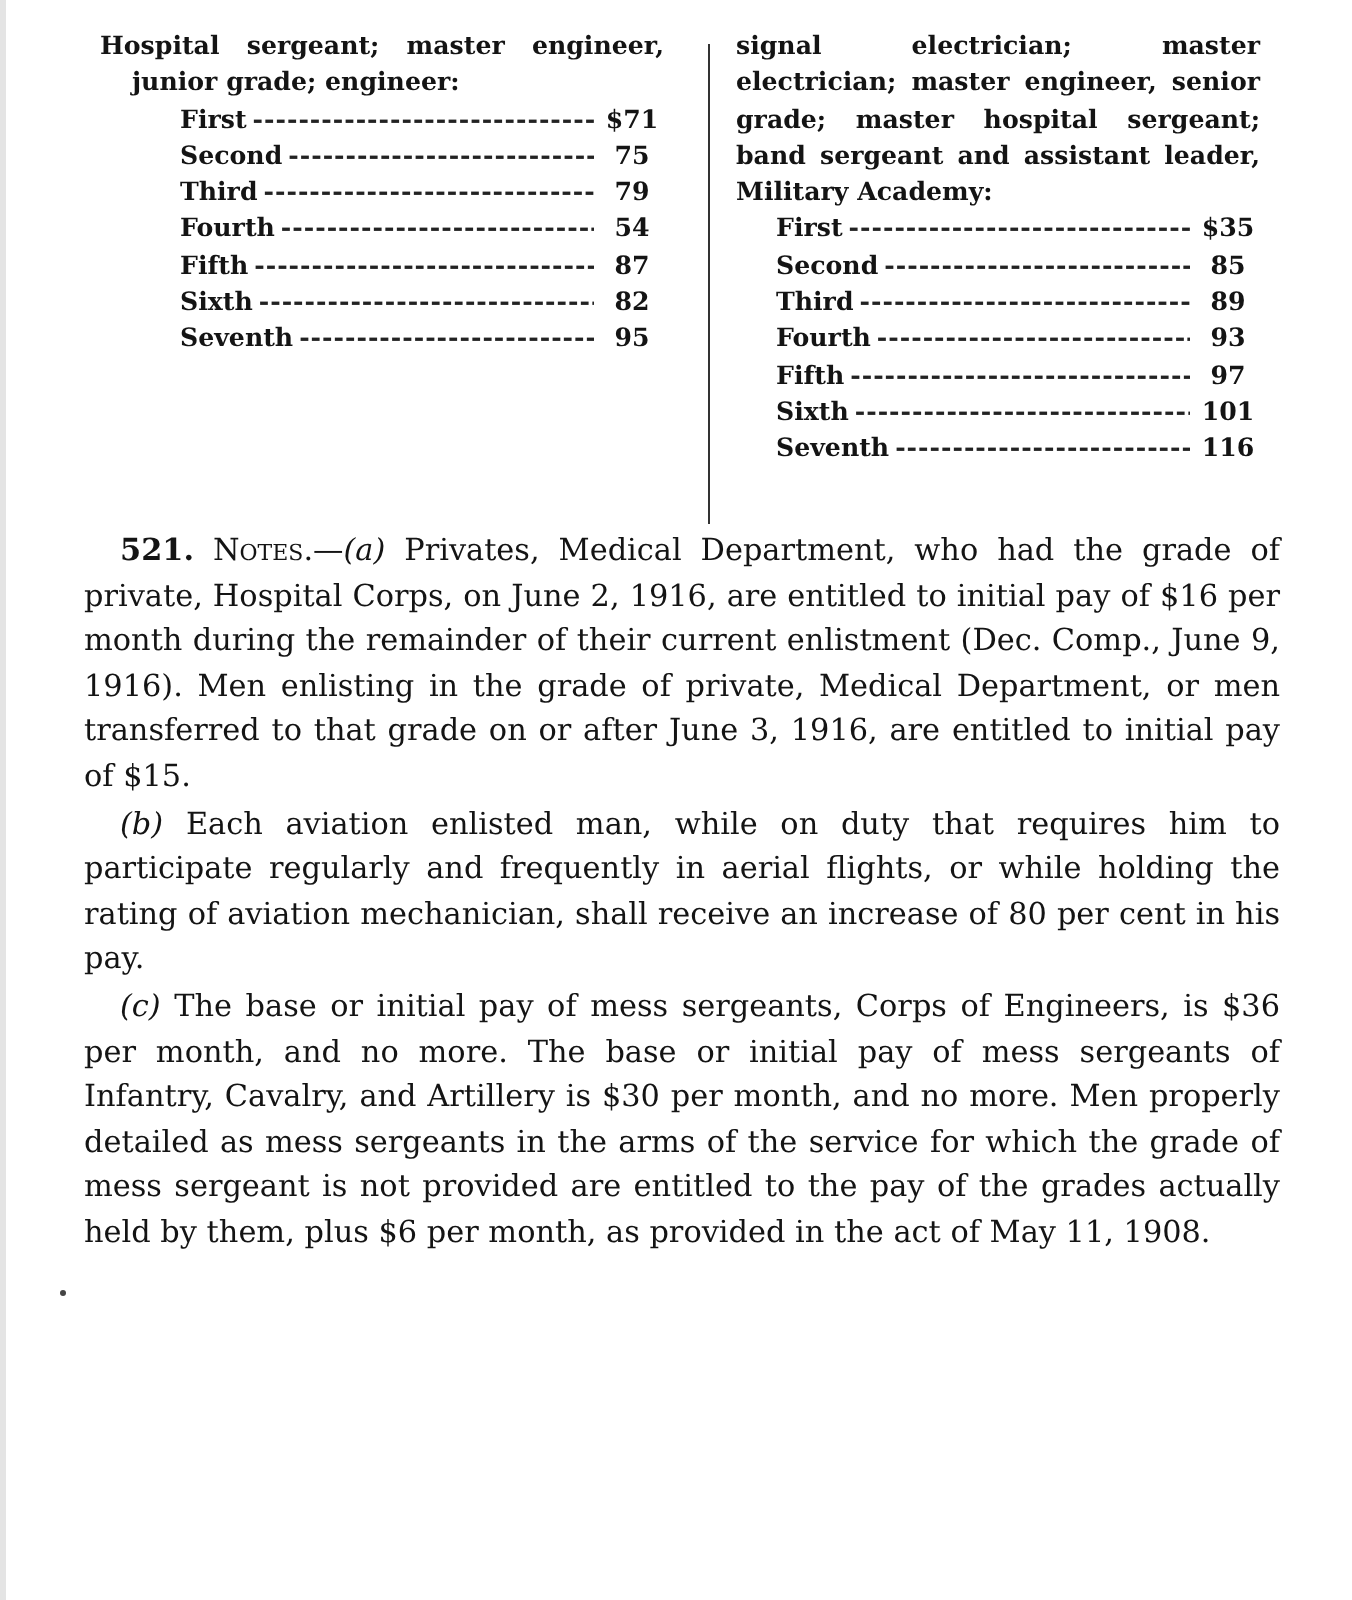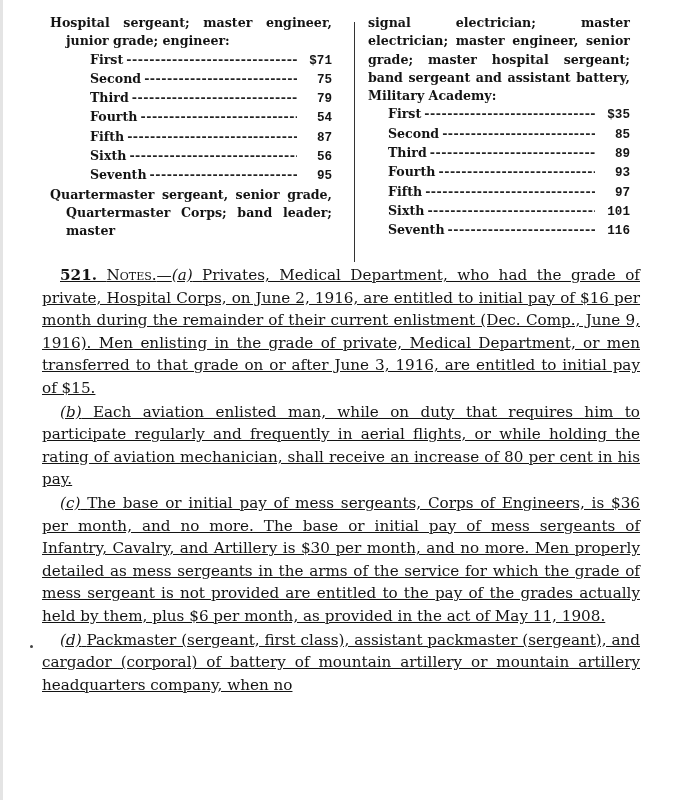--- a/index.html
+++ b/index.html
@@ -18,25 +18,25 @@
   .col { position: absolute; top: 0; font-weight: bold; font-size: 12.6px; line-height: 18.3px; }
   .col-left { left: 0; width: 282px; }
   .col-right { left: 38px; width: 262px; }
   .col-right { left: 318px; }
   .col-divider { position: absolute; left: 304px; top: 8px; width: 1px; height: 240px; background: #333; }
 
   .head { text-indent: -16px; padding-left: 16px; text-align: justify; }
   .row { display: flex; align-items: baseline; padding-left: 40px; white-space: nowrap; }
   .row .leader { flex: 1; overflow: hidden; margin: 0 3px; letter-spacing: 0.5px; color: #222; }
   .row .leader::after { content: "------------------------------------------------"; }
-  .row .amt { min-width: 32px; text-align: right; font-family: Liberation Mono, monospace; }
+  .row .amt { min-width: 32px; text-align: center; }
 
   
   .notes { position: absolute; left: 42px; top: 264px; width: 598px; font-size: 15.2px; line-height: 22.6px; text-align: justify; }
-  .para { margin: 0; text-indent: 18px; text-decoration: underline; }
+  .para { margin: 0; text-indent: 18px; }
   .para + .para { margin-top: 1px; }
   .sec-num { font-weight: bold; }
   .sc { font-variant: small-caps; }
   .it { font-style: italic; }
   .stray-dot { position: absolute; width: 3px; height: 3px; background: #444; border-radius: 50%; }
 </style>
 </head>
 <body>
 
 <div class="left-rule"></div>
@@ -68,35 +68,34 @@
             <span class="amt">54</span>
           </div>
         <div class="row">
             <span>Fifth</span>
             <span class="leader"></span>
             <span class="amt">87</span>
           </div>
         <div class="row">
             <span>Sixth</span>
             <span class="leader"></span>
-            <span class="amt">56</span>
+            <span class="amt">82</span>
           </div>
         <div class="row">
             <span>Seventh</span>
             <span class="leader"></span>
             <span class="amt">95</span>
           </div>
       </div>
-      <div class="head">Quartermaster sergeant, senior grade, Quartermaster Corps; band leader; master</div>
     </div>
 
     <div class="col-divider"></div>
 
     <div class="col col-right">
-      <div class="head" style="text-indent:0;padding-left:0">signal electrician; master electrician; master engineer, senior grade; master hospital sergeant; band sergeant and assistant battery, Military Academy:</div>
+      <div class="head" style="text-indent:0;padding-left:0">signal electrician; master electrician; master engineer, senior grade; master hospital sergeant; band sergeant and assistant leader, Military Academy:</div>
       <div>
         <div class="row" style="padding-left:20px">
             <span>First</span>
             <span class="leader"></span>
             <span class="amt">$35</span>
           </div>
         <div class="row" style="padding-left:20px">
             <span>Second</span>
             <span class="leader"></span>
             <span class="amt">85</span>
@@ -127,17 +126,16 @@
             <span class="amt">116</span>
           </div>
       </div>
     </div>
   </div>
 
   <div class="notes">
     <p class="para"><span class="sec-num">521.</span> <span class="sc">Notes.</span><span>—</span><span class="it">(a)</span> <span>Privates, Medical Department, who had the grade of private, Hospital Corps, on June 2, 1916, are entitled to initial pay of $16 per month during the remainder of their current enlistment (Dec. Comp., June 9, 1916).  Men enlisting in the grade of private, Medical Department, or men transferred to that grade on or after June 3, 1916, are entitled to initial pay of $15.</span></p>
     <p class="para"><span class="it">(b)</span> <span>Each aviation enlisted man, while on duty that requires him to participate regularly and frequently in aerial flights, or while holding the rating of aviation mechanician, shall receive an increase of 80 per cent in his pay.</span></p>
     <p class="para"><span class="it">(c)</span> <span>The base or initial pay of mess sergeants, Corps of Engineers, is $36 per month, and no more.  The base or initial pay of mess sergeants of Infantry, Cavalry, and Artillery is $30 per month, and no more.  Men properly detailed as mess sergeants in the arms of the service for which the grade of mess sergeant is not provided are entitled to the pay of the grades actually held by them, plus $6 per month, as provided in the act of May 11, 1908.</span></p>
-    <p class="para"><span class="it">(d)</span> <span>Packmaster (sergeant, first class), assistant packmaster (sergeant), and cargador (corporal) of battery of mountain artillery or mountain artillery headquarters company, when no</span></p>
   </div>
 
   <div class="stray-dot" style="left:30px; top:645px;"></div>
 </div>
 
 </body></html>

